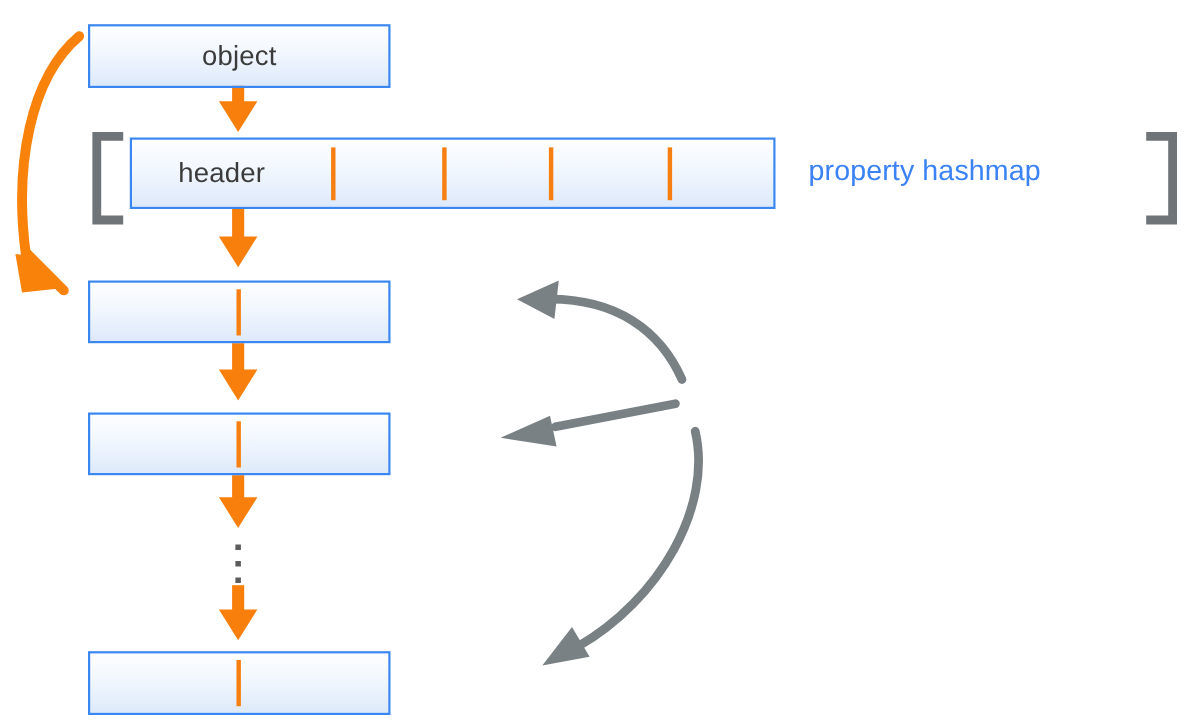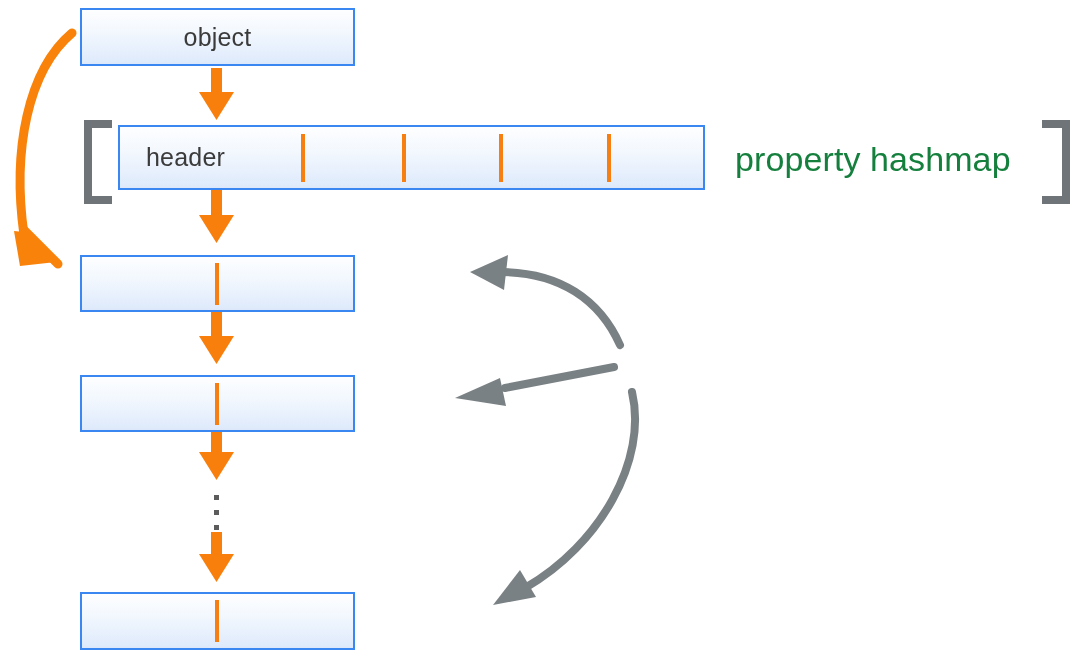--- a/index.html
+++ b/index.html
@@ -39,22 +39,22 @@
     letter-spacing: 0.2px;
     white-space: nowrap;
   }
   .divider {
     position: absolute;
     width: 4px;
     background: #f77f12;
   }
   .side-label {
     position: absolute;
-    font-size: 34px;
-    color: #15803d;
+    font-size: 26px;
+    color: #3b82f6;
     white-space: nowrap;
     letter-spacing: 0.1px;
   }
   .ellipsis-dot {
     position: absolute;
     width: 5px;
     height: 5px;
     background: #5c5c5c;
   }
 </style>
@@ -113,26 +113,26 @@
       <path d="M 614 367 L 505 388" fill="none" stroke="#7a8184" stroke-width="8" stroke-linecap="round"></path>
       <path d="M 455 398 L 500 378 L 506 406 Z" fill="#7a8184"></path>
     </g>
 
     <g>
       <path d="M 632 392 C 648 460, 600 545, 525 588" fill="none" stroke="#7a8184" stroke-width="8" stroke-linecap="round"></path>
       <path d="M 493 605 L 520 570 L 536 597 Z" fill="#7a8184"></path>
     </g>
   </svg>
 
-  <div class="box" style="left:80px; top:8px; width:275px; height:58px;">
+  <div class="box" style="left:80px; top:22px; width:275px; height:58px;">
     <span class="box-label">object</span>
   </div>
 
   <div class="box" style="left:118px; top:125px; width:587px; height:65px; justify-content:flex-start;">
-    <span class="box-label" style="margin-left:26px;">header</span>
+    <span class="box-label" style="margin-left:42px;">header</span>
   </div>
   <div class="divider" style="left:301px; top:134px; height:48px;"></div>
   <div class="divider" style="left:402px; top:134px; height:48px;"></div>
   <div class="divider" style="left:499px; top:134px; height:48px;"></div>
   <div class="divider" style="left:607px; top:134px; height:48px;"></div>
 
   <div class="box" style="left:80px; top:255px; width:275px; height:57px;"></div>
   <div class="divider" style="left:215px; top:263px; height:42px;"></div>
 
   <div class="box" style="left:80px; top:375px; width:275px; height:57px;"></div>

